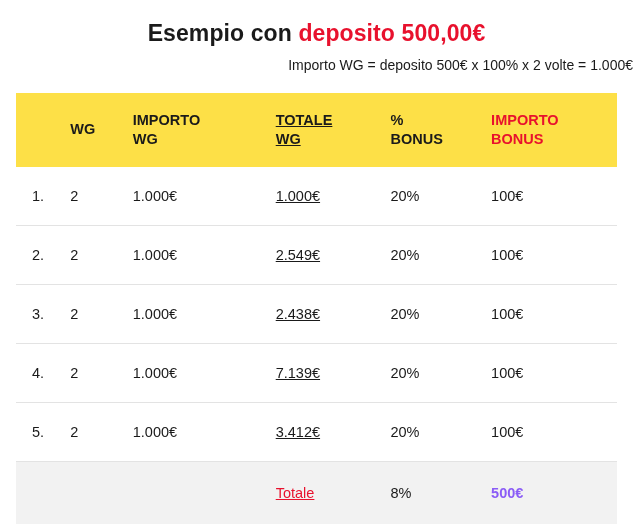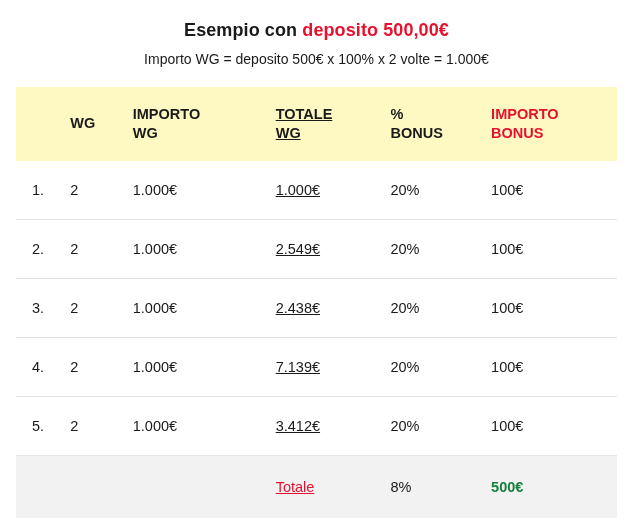--- a/index.html
+++ b/index.html
@@ -15,50 +15,50 @@
     overflow: hidden;
   }
   .wrap {
     width: 633px;
     height: 526px;
     box-sizing: border-box;
     padding: 14px 0 0 0;
   }
   .title {
     text-align: center;
-    font-size: 18px;
+    font-size: 23px;
     font-weight: bold;
     color: #1a1a1a;
     margin: 6px 0 0 0;
     letter-spacing: 0.1px;
   }
   .title .hl {
     color: #e8112d;
   }
   .subtitle {
-    text-align: center;
+    text-align: right;
     font-size: 14px;
     color: #1a1a1a;
     margin: 10px 0 0 0;
     font-weight: normal;
   }
   table.bonus {
     border-collapse: collapse;
     width: 601px;
     margin: 20px 16px 0 16px;
     table-layout: fixed;
   }
   table.bonus th, table.bonus td {
     text-align: left;
     vertical-align: middle;
     font-size: 14.5px;
     padding: 0;
   }
   thead tr {
-    background: #fef9c3;
+    background: #fde047;
   }
   thead th {
     height: 74px;
     font-weight: bold;
     font-size: 14.5px;
     line-height: 1.32;
     color: #1a1a1a;
     padding: 0 6px 0 0;
   }
   thead th.bonus-head {
@@ -82,21 +82,21 @@
     background: #f2f2f2;
   }
   tr.total-row td {
     height: 62px;
   }
   tr.total-row td.total-label {
     color: #e8112d;
     font-weight: normal;
   }
   tr.total-row td.total-bonus {
-    color: #15803d;
+    color: #8b5cf6;
     font-weight: bold;
   }
   .c-idx { width: 38px; padding-left: 16px !important; }
   .c-wg { width: 62px; }
   .c-imp { width: 142px; }
   .c-tot { width: 114px; text-decoration: underline; }
   .c-pct { width: 100px; }
   .c-bon { width: 125px; }
   thead th.c-idx { padding-left: 16px; }
 </style>

